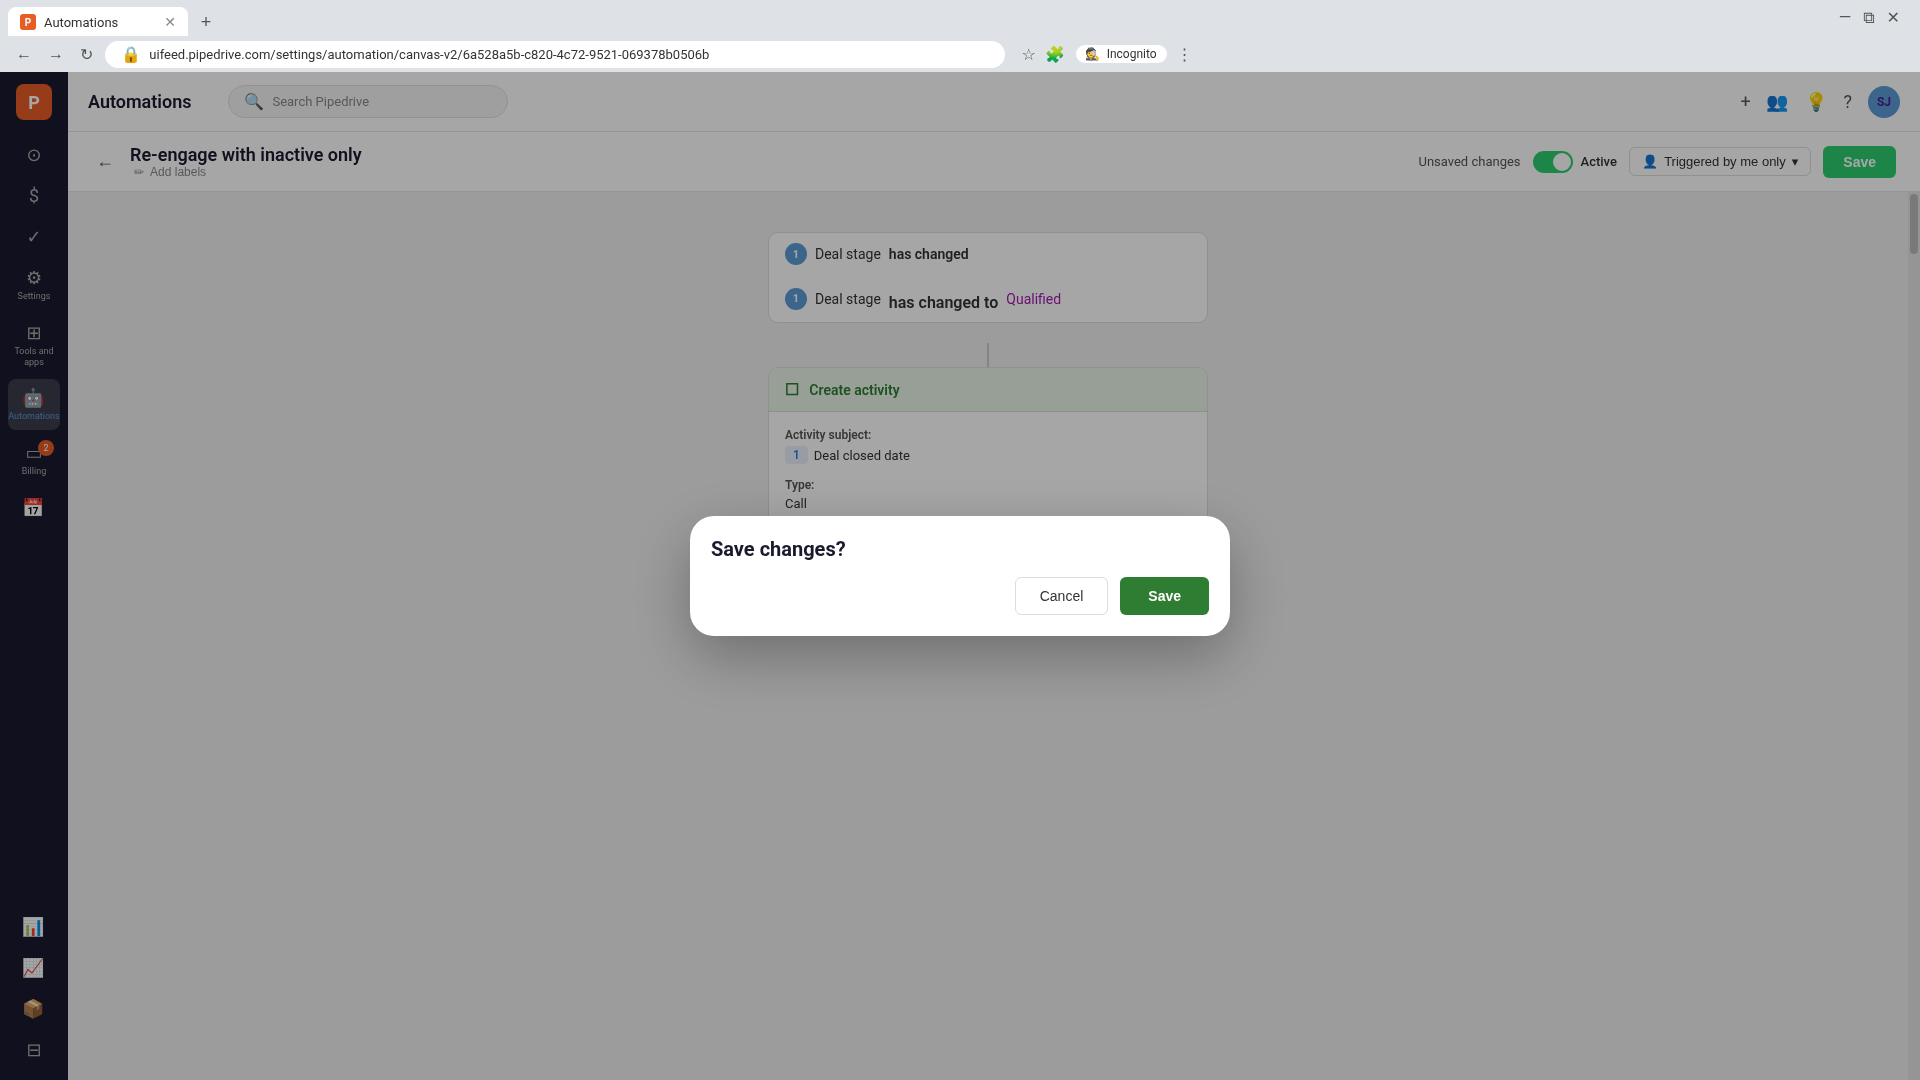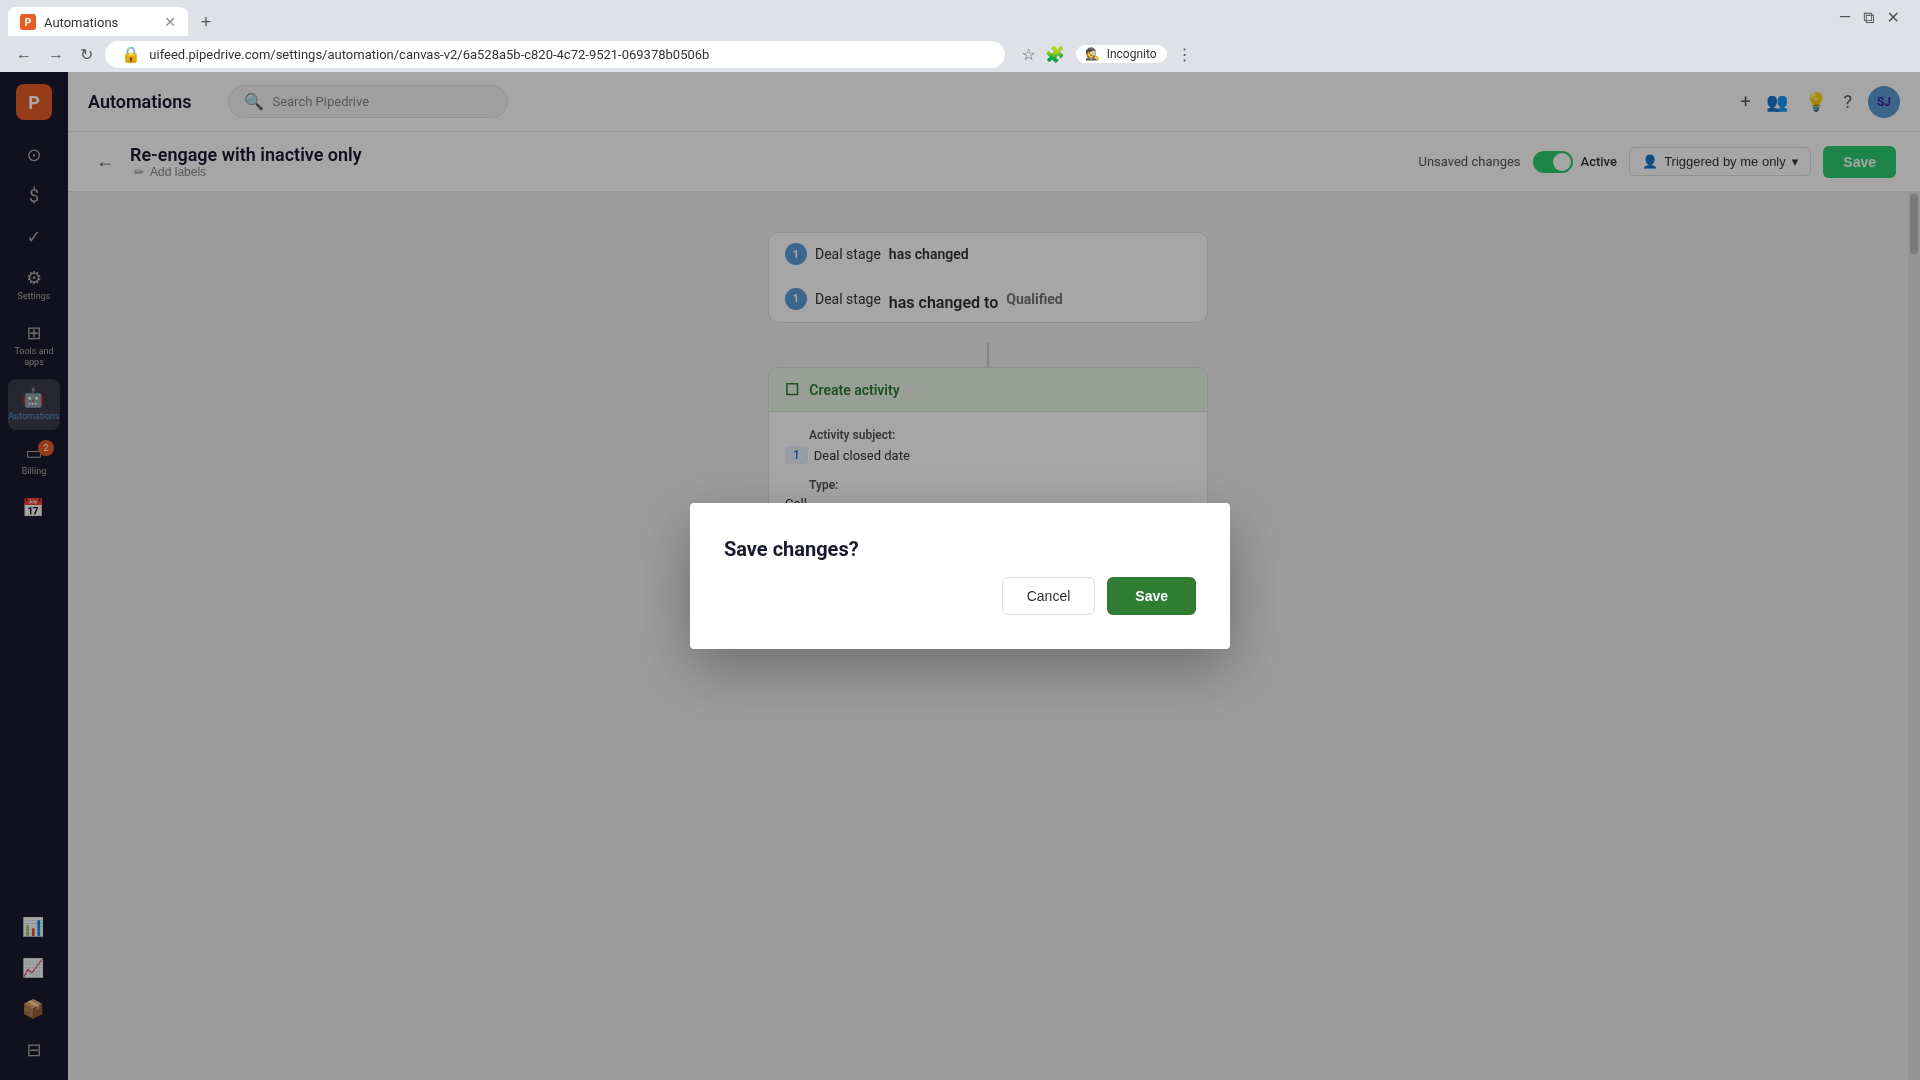--- a/index.html
+++ b/index.html
@@ -352,21 +352,21 @@
       text-align: center;
       font-weight: 700;
       font-size: 14px;
       color: #333;
       padding: 6px 0;
       border-top: 1px solid #eee;
       border-bottom: 1px solid #eee;
       background: #fafafa;
     }
     .bold-text { font-weight: 600; }
-    .highlight-text { color: #737373; font-weight: 700; text-align: right; }
+    .highlight-text { color: #a21caf; font-weight: 400; text-align: right; }
 
     
     .action-node {
       background: #fff;
       border: 1px solid #ddd;
       border-radius: 10px;
       width: 440px;
       margin: 0 auto;
       overflow: hidden;
     }
@@ -383,21 +383,20 @@
     }
     .action-body {
       padding: 16px;
     }
     .field-group { margin-bottom: 14px; }
     .field-label {
       font-size: 12px;
       font-weight: 600;
       color: #555;
       margin-bottom: 4px;
-      margin-left: 24px;
     }
     .field-value {
       font-size: 13px;
       color: #333;
       display: flex;
       align-items: center;
       gap: 6px;
     }
     .field-badge {
       background: #e8f0fe;
@@ -431,22 +430,22 @@
       right: 0;
       bottom: 0;
       background: rgba(0,0,0,0.35);
       display: flex;
       align-items: center;
       justify-content: center;
       z-index: 1000;
     }
     .modal {
       background: #fff;
-      border-radius: 4px;
-      padding: 34px;
+      border-radius: 24px;
+      padding: 21px;
       width: 540px;
       box-shadow: 0 20px 60px rgba(0,0,0,0.3);
     }
     .modal-title {
       font-size: 20px;
       font-weight: 700;
       color: #1a1a2e;
       margin-bottom: 16px;
     }
     .modal-body {

